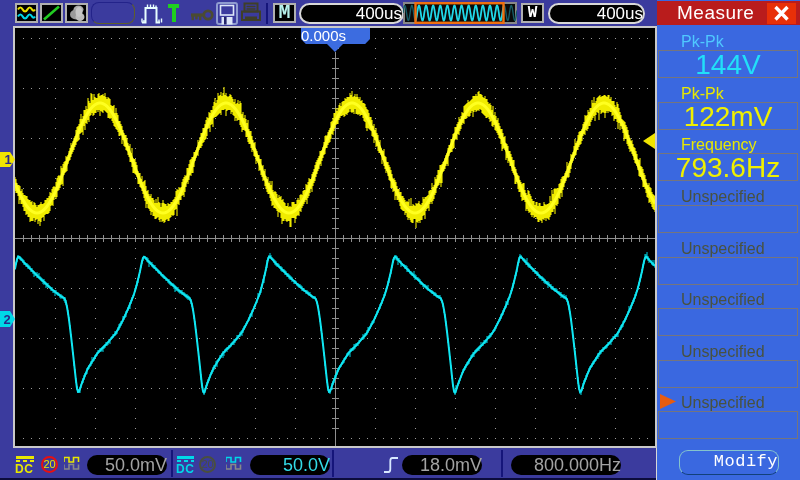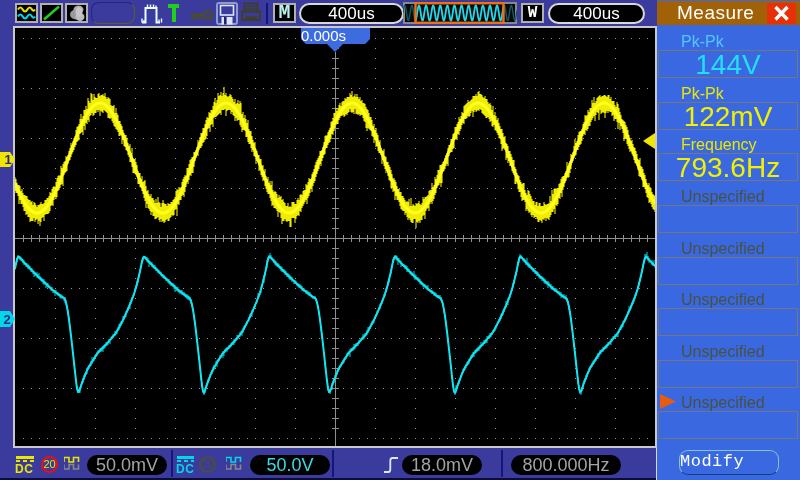--- a/index.html
+++ b/index.html
@@ -1,18 +1,18 @@
 <!DOCTYPE html>
 <html><head><meta charset="utf-8"><style>
 *{margin:0;padding:0;box-sizing:border-box;-webkit-font-smoothing:antialiased}
 html,body{width:800px;height:480px;overflow:hidden;background:#3b3b9e;
  font-family:"Liberation Sans",sans-serif;position:relative}
 .ab{position:absolute}
 .pill{position:absolute;background:#000;border-radius:11px;color:#fff;
- text-align:center;font-size:17px;line-height:18px}
+ text-align:right;font-size:17px;line-height:18px}
 .tpill{border:2px solid #d8d8d8;height:21px;top:3px}
 .spill{height:20px;top:455px;font-size:18px;line-height:20px;color:#a3a3a3}
 .ibox{position:absolute;top:3px;width:23px;height:20px;background:#000;
  border:2px solid #b0b0b0;text-align:center;
  font-family:"Liberation Mono",monospace;font-weight:bold}
 .sep{position:absolute;width:2px;background:#15157a}
 .mlabel{position:absolute;left:681px;font-family:Liberation Sans, sans-serif;
  font-size:16px;white-space:nowrap}
 .mbox{position:absolute;left:658px;width:140px;height:28px;
  border:1px solid #75757d;text-align:center}
@@ -132,21 +132,21 @@
 <svg class="ab" style="left:0px;top:152px" width="16" height="15">
 <path d="M0 0H10L15 7.5L10 15H0Z" fill="#f0e400"></path>
 <text x="4.5" y="12" font-size="13" font-weight="bold" fill="#28288a" font-family="Liberation Sans">1</text>
   </svg>
 <svg class="ab" style="left:0px;top:311px" width="16" height="16">
 <path d="M0 0H10L15 8L10 16H0Z" fill="#00d8e8"></path>
 <text x="3.5" y="13" font-size="13" font-weight="bold" fill="#28288a" font-family="Liberation Sans">2</text>
   </svg>
 
 <div class="ab" style="left:657px;top:0;width:143px;height:480px;background:#3a68e0">
-<div class="ab" style="left:0;top:1px;width:143px;height:24px;background:#a16207;color:#fff;
+<div class="ab" style="left:0;top:1px;width:143px;height:24px;background:#b91c1c;color:#fff;
  font-size:19px;line-height:24px;letter-spacing:0.5px;padding-left:20px">Measure</div>
 <div class="ab" style="left:110px;top:2.5px;width:29px;height:21px;background:#e83008">
 <svg width="29" height="21">
         <path d="M8.5 4L20.5 16.5M20.5 4L8.5 16.5" stroke="#fff" stroke-width="3.4"></path>
       </svg></div>
 </div>
 <div class="mlabel" style="top:33px;color:#4fc8ff">Pk-Pk</div>
 <div class="mbox" style="top:50px"><span class="mval" style="color:#22dff8">144V</span></div>
 <div class="mlabel" style="top:85px;color:#e8e800">Pk-Pk</div>
 <div class="mbox" style="top:102px"><span class="mval" style="color:#f0f000">122mV</span></div>
@@ -161,21 +161,21 @@
 <div class="mlabel" style="top:343px;color:#49523f">Unspecified</div>
 <div class="mbox" style="top:360px"></div>
 <div class="mlabel" style="top:394px;color:#49523f">Unspecified</div>
 <svg class="ab" style="left:660px;top:394px" width="16" height="15">
     <path d="M0 0L16 7.5L0 15Z" fill="#e85c10"></path>
   </svg>
 <div class="mbox" style="top:411px"></div>
 <div class="ab" style="left:679px;top:450px;width:100px;height:25px;border:1.5px solid;
  border-color:#85c4cc #85c4cc #12407a #85c4cc;
  border-radius:9px;color:#fff;font-family:'Liberation Mono',monospace;font-size:17px;
- line-height:22px;text-align:left;letter-spacing:0.5px">Modify</div>
+ line-height:22px;text-align:right;letter-spacing:0.5px">Modify</div>
 
 <div class="ab" style="left:16px;top:456px;width:18px;height:2.5px;background:#e8e800"></div>
 <div class="ab" style="left:16px;top:460px;width:18px;height:2px;
  background:repeating-linear-gradient(90deg,#e8e800 0 4px,transparent 4px 7px)"></div>
 <div class="ab" style="left:15px;top:462px;color:#e8e800;font-size:12px;font-weight:bold;letter-spacing:0.5px">DC</div>
 <div class="ab" style="left:41px;top:456px;width:17px;height:17px;border:2px solid #e81010;
  border-radius:50%;color:#e8e800;font-size:11px;line-height:13px;text-align:center">20</div>
 <svg class="ab" style="left:64px;top:456px" width="18" height="15">
 <path d="M0 6V1.5H5V6H9.5V1.5H14.5V6" stroke="#e8e800" stroke-width="1.6" fill="none"></path>
 <path d="M0 8.5V13H5V8.5H9.5V13H14.5V8.5" stroke="#888" stroke-width="1.6" fill="none"></path>

